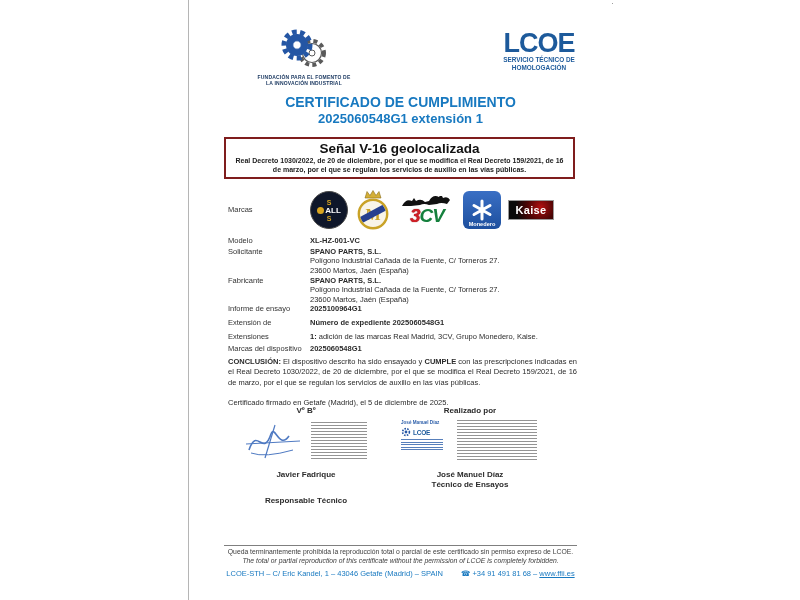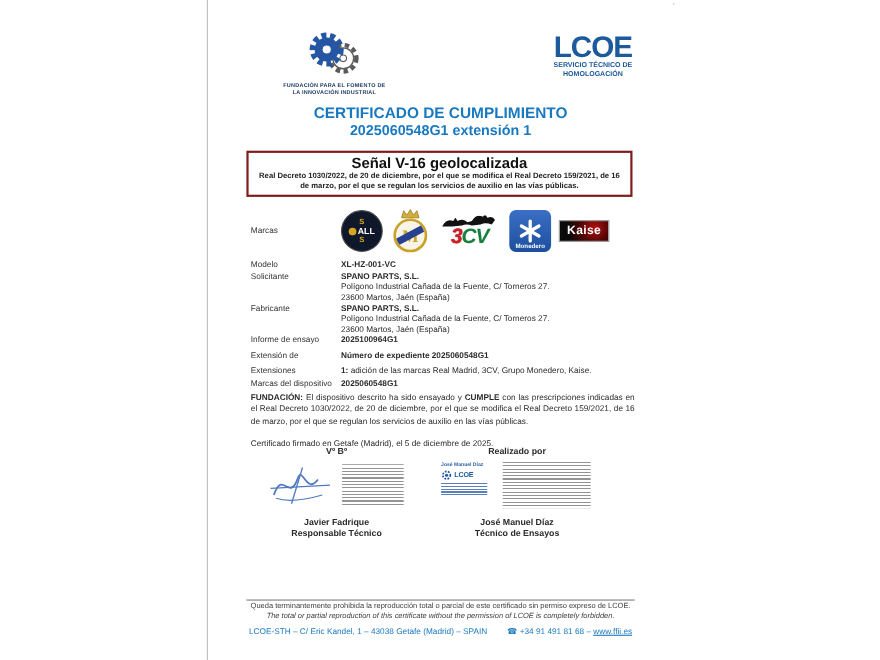--- a/index.html
+++ b/index.html
@@ -213,40 +213,40 @@
       <span class="b">1:</span><span> adición de las marcas Real Madrid, 3CV, Grupo Monedero, Kaise.</span>
     </div>
   </div>
 
   <div class="row" style="top:344px">
     <div class="lbl">Marcas del dispositivo</div>
     <div class="val b">2025060548G1</div>
   </div>
 
   <div class="conclusion">
-    <span class="b">FUNDACIÓN:</span><span> El dispositivo descrito ha sido ensayado y </span><span class="b">CUMPLE</span><span> con las prescripciones indicadas en el Real Decreto 1030/2022, de 20 de diciembre, por el que se modifica el Real Decreto 159/2021, de 16 de marzo, por el que se regulan los servicios de auxilio en las vías públicas.</span>
+    <span class="b">CONCLUSIÓN:</span><span> El dispositivo descrito ha sido ensayado y </span><span class="b">CUMPLE</span><span> con las prescripciones indicadas en el Real Decreto 1030/2022, de 20 de diciembre, por el que se modifica el Real Decreto 159/2021, de 16 de marzo, por el que se regulan los servicios de auxilio en las vías públicas.</span>
   </div>
 
   <div class="signedline">Certificado firmado en Getafe (Madrid), el 5 de diciembre de 2025.</div>
 
   <div class="sig sig-left">
     <div class="sig-head">Vº Bº</div>
     <div class="sig-area">
       <svg class="abs" style="left:12px;top:4px" width="62" height="40" viewBox="0 0 62 40">
         <g fill="none" stroke="#4f7ac2">
           <path d="M6,28 C14,4 20,36 28,12 C32,2 36,28 46,14" stroke-width="1.6"></path>
           <path d="M3,22 L57,19" stroke-width="1"></path>
           <path d="M32,3 L22,36" stroke-width="1.2"></path>
           <path d="M8,31 q14,5 42,-3" stroke-width="1"></path>
         </g>
       </svg>
       <div class="micro abs" style="left:80px;top:4px;width:56px;height:38px"></div>
     </div>
     <div class="sig-name">Javier Fadrique</div>
-    <div class="sig-name" style="margin-top:0">Responsable Técnico</div>
+    <div class="sig-name" style="margin-top:16px">Responsable Técnico</div>
   </div>
 
   <div class="sig sig-right">
     <div class="sig-head">Realizado por</div>
     <div class="sig-area">
       <div class="stamp">
         <div class="stamp-name">José Manuel Díaz</div>
         <div class="stamp-row">
           <svg width="10" height="10" viewBox="0 0 10 10">
             <circle cx="5" cy="5" r="3.4" fill="none" stroke="#2456a4" stroke-width="1.6" stroke-dasharray="1.6 1.2"></circle>
@@ -261,17 +261,17 @@
     <div class="sig-name">José Manuel Díaz</div>
     <div class="sig-name" style="margin-top:0">Técnico de Ensayos</div>
   </div>
 
   <div class="footer-hr"></div>
   <div class="footer">
     <div>Queda terminantemente prohibida la reproducción total o parcial de este certificado sin permiso expreso de LCOE.</div>
     <div class="it">The total or partial reproduction of this certificate without the permission of LCOE is completely forbidden.</div>
   </div>
   <div class="footer-blue">
-    <span>LCOE-STH – C/ Eric Kandel, 1 – 43038 Getafe (Madrid) – SPAIN</span><span class="gap"></span><span>☎ +34 91 491 81 68 –</span>
+    <span>LCOE-STH – C/ Eric Kandel, 1 – 43046 Getafe (Madrid) – SPAIN</span><span class="gap"></span><span>☎ +34 91 491 81 68 –</span>
     <span class="weblink">www.ffii.es</span>
   </div>
 
 </div>
 
 </body></html>

